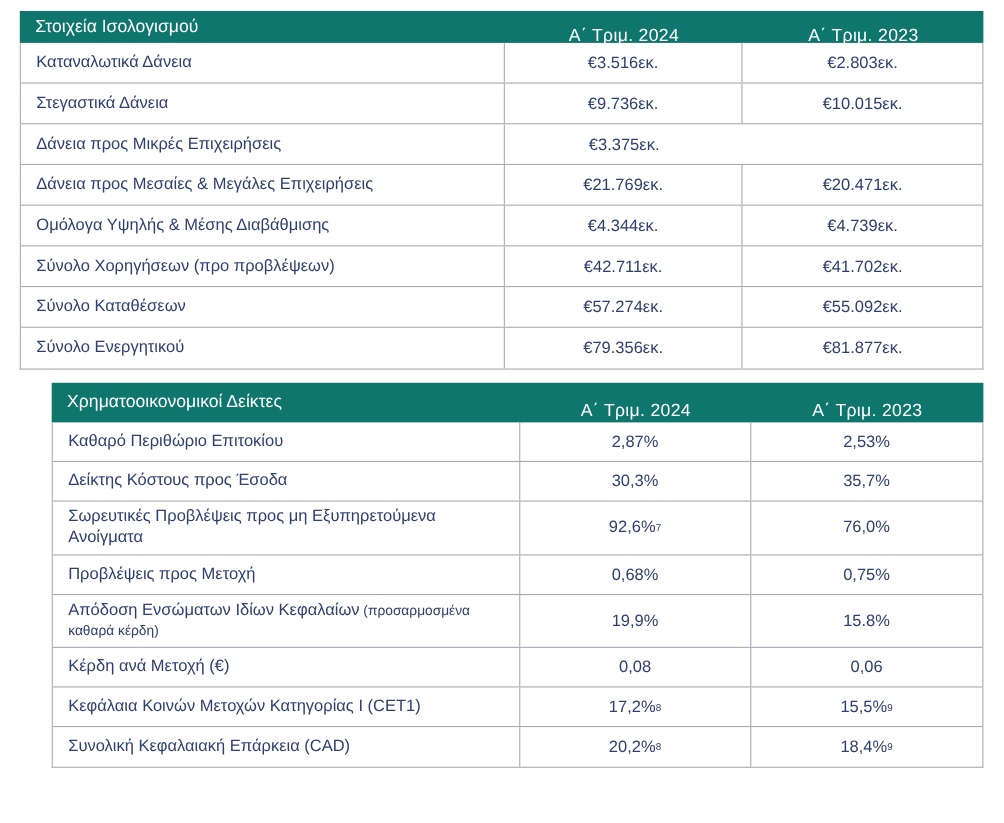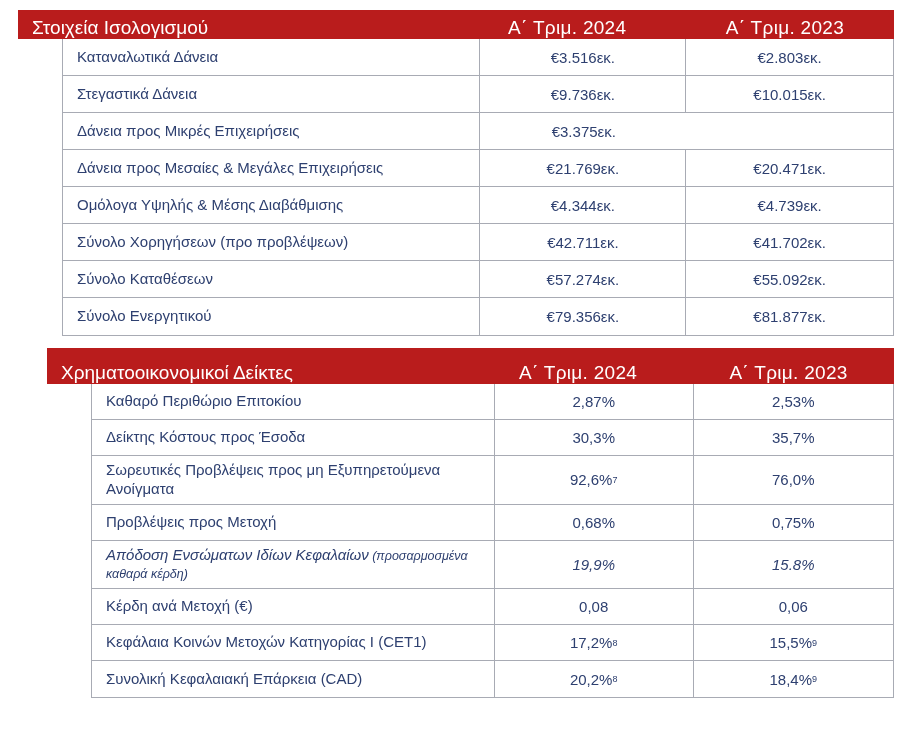--- a/index.html
+++ b/index.html
@@ -12,47 +12,46 @@
   .page {
     width: 876px;
     margin-left: 18px;
     padding-top: 10px;
   }
   .fin-table { width: 100%; }
   .fin-table + .fin-table { margin-top: 12px; padding-left: 29px; }
 
   .thead {
     display: flex;
-    align-items: flex-end;
-    background: #b91c1c;
+    align-items: center;
+    background: #0f766e;
     color: #ffffff;
-    font-size: 19px;
+    font-size: 16px;
   }
   .t1 .thead { height: 29px; }
   .t2 .thead { height: 36px; }
   .thead .th-title {
     flex: 0 0 50.3%;
     padding-left: 14px;
     text-align: left;
   }
   .thead .th-col { flex: 0 0 24.8%; text-align: center; letter-spacing: .3px; margin-top: 16px; }
   .thead .th-col:last-child { flex: 0 0 24.9%; }
 
   .tbody {
     border: 1px solid #a8abb4;
     border-top: none;
     color: #2e4070;
     font-size: 15px;
-    margin-left: 44px;
   }
   .tr { display: flex; align-items: stretch; }
   .tr:not(:last-child) { border-bottom: 1px solid #a8abb4; }
   .t1 .tr { min-height: 37px; }
   .t2 .tr { min-height: 36px; }
-  .t2 .tr.tall { min-height: 48px; font-style: italic; }
+  .t2 .tr.tall { min-height: 48px; }
   .td {
     display: flex;
     align-items: center;
   }
   .td:not(:last-child) { border-right: 1px solid #a8abb4; }
   .td.label {
     flex: 0 0 50.3%;
     padding: 5px 10px 5px 14px;
     text-align: left;
     line-height: 1.25;

